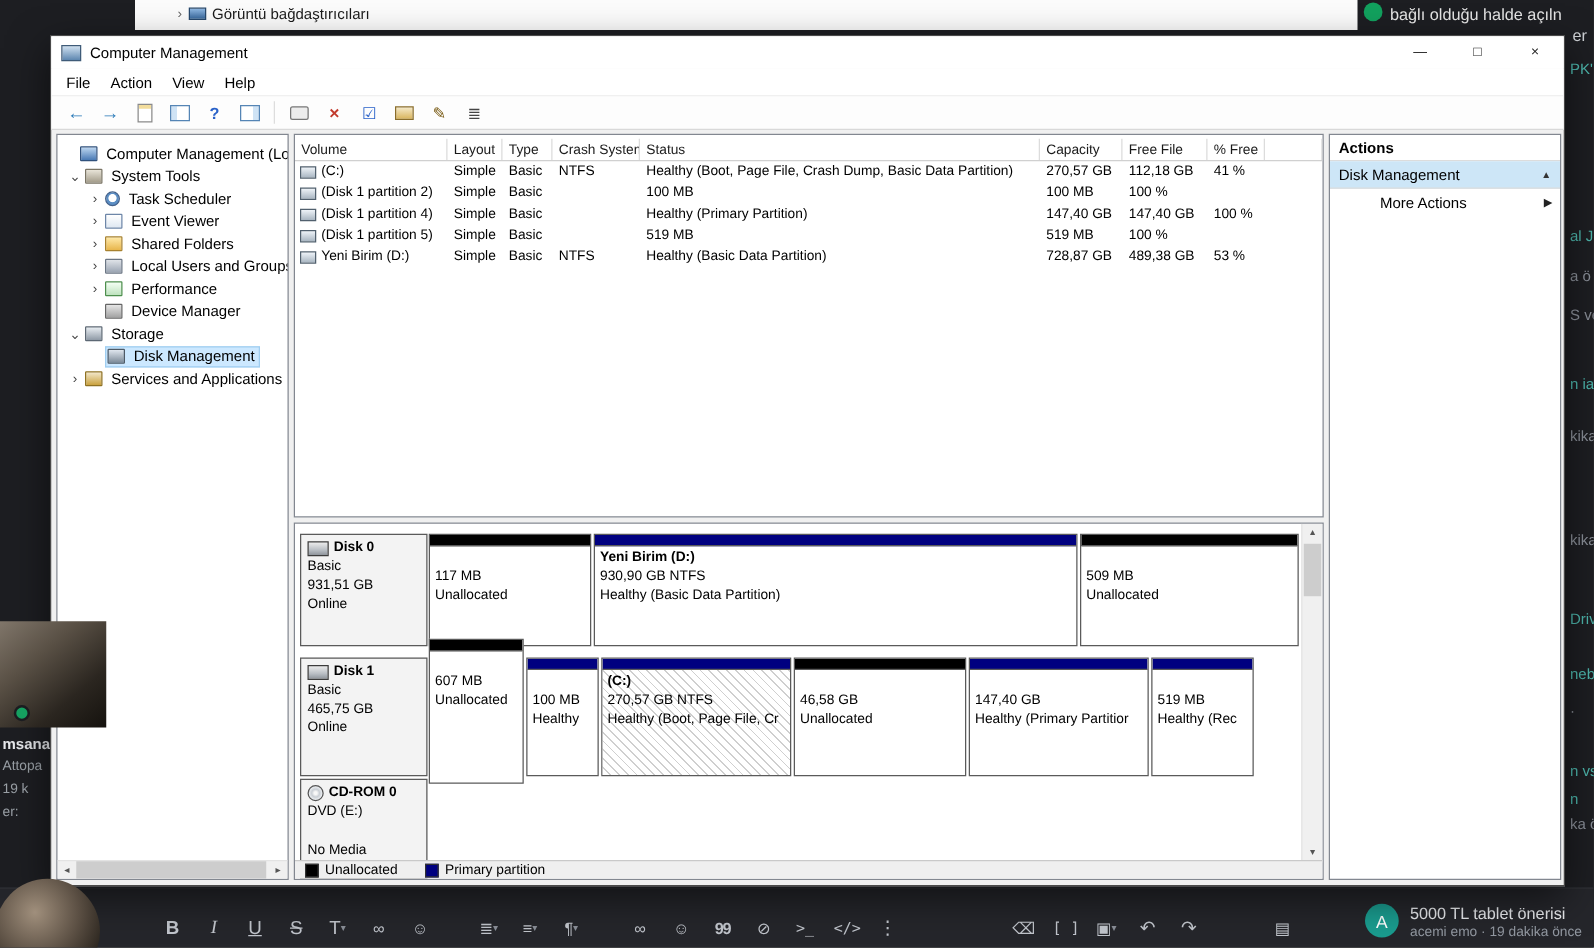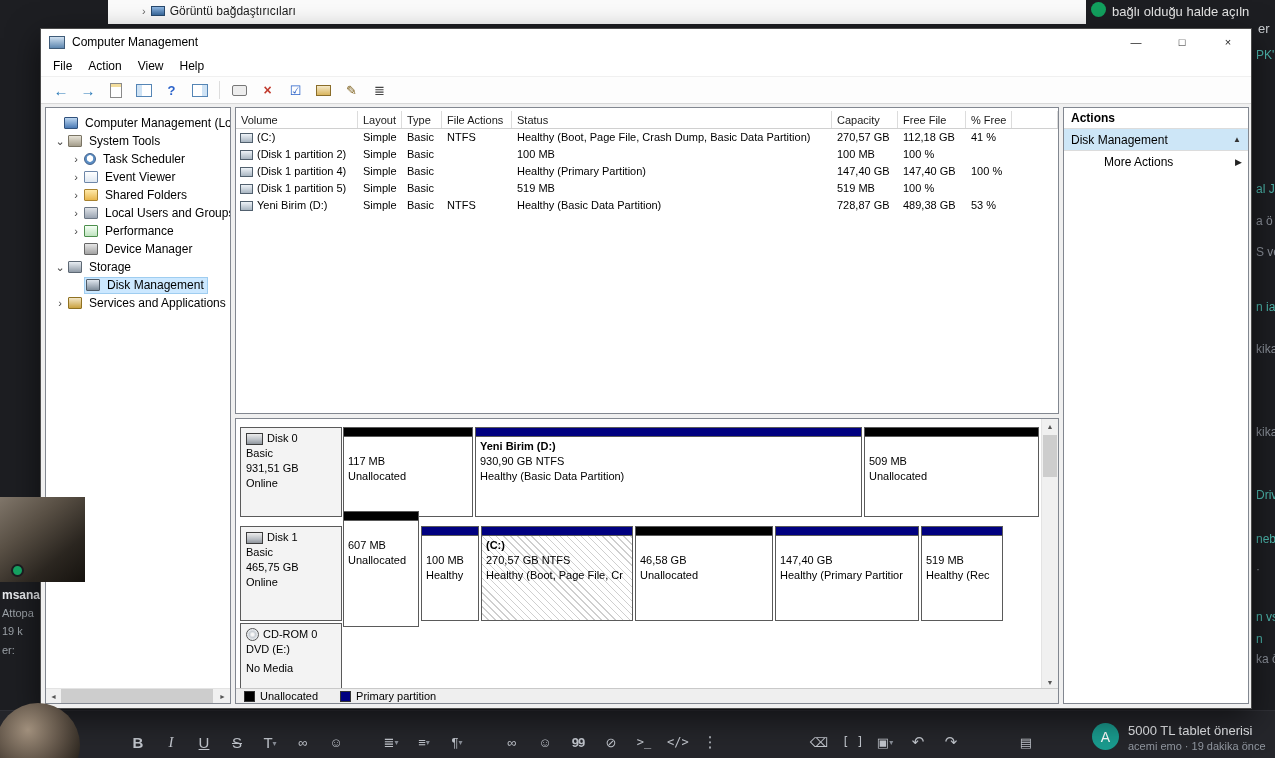--- a/index.html
+++ b/index.html
@@ -109,24 +109,24 @@
   .vhead{height:18px;line-height:18px;border-bottom:1px solid #d0d0d0}
   .vhead .hc{padding-left:5px;border-right:1px solid #dcdcdc;color:#1a1a1a;overflow:hidden;white-space:nowrap}
   .vrow{height:17px;line-height:17px}
   .vrow .c{padding-left:5px;overflow:hidden;white-space:nowrap}
   .vrow .cv{display:flex;align-items:center;gap:4px;padding-left:4px}
   .vi{width:13px;height:10px;border:1px solid #51606e;background:linear-gradient(#eef3f8,#a9b6c2);flex:none}
 
   
   .graph{position:absolute;left:194px;top:389px;width:824px;height:286px;background:#fff;border:1px solid #828790;overflow:hidden}
   .dhead{position:absolute;left:4px;width:102px;background:#f3f3f3;border:1px solid #5a5a5a;font-size:11px;line-height:15px;padding:3px 5px}
-  .dh-name{display:flex;align-items:center;gap:4px;font-weight:normal;white-space:nowrap}
+  .dh-name{display:flex;align-items:center;gap:4px;font-weight:bold;white-space:nowrap}
   .hd-ic{width:17px;height:12px;background:linear-gradient(180deg,#ececec,#b9bec4 60%,#8f959c);border:1px solid #3c3c3c;flex:none}
   .cd-ic{width:13px;height:13px;border-radius:50%;background:radial-gradient(circle,#f8f8f8 15%,#c9ced4 40%,#eef1f4 70%,#a8aeb5);border:1px solid #555;flex:none}
-  .nomedia{margin-top:4px}
+  .nomedia{margin-top:16px}
   .part{position:absolute;border:1px solid #5a5a5a;background:#fff;overflow:hidden}
   .pbar{height:9px;border-bottom:1px solid #5a5a5a}
   .bar-black{background:#000}
   .bar-blue{background:#000080}
   .pbody{padding:2px 4px;font-size:11px;line-height:15px;white-space:nowrap;overflow:hidden;height:calc(100% - 9px)}
   .pt{font-weight:bold;min-height:15px}
   .hatch .pbody{background:repeating-linear-gradient(45deg,#fff 0 4px,#cfcfcf 4px 5px)}
   .legend{position:absolute;left:0;right:0;bottom:0;height:15px;background:#efefef;border-top:1px solid #c9c9c9;display:flex;align-items:center;padding-left:8px;font-size:11px}
   .lg{width:11px;height:11px;border:1px solid #333;margin-right:5px;flex:none}
   .lg.black{background:#000}
@@ -335,21 +335,21 @@
         <span class="hs-thumb"></span>
         <span class="hs-btn hs-right">►</span>
       </div>
     </div>
 
     <div class="voltable">
       <div class="vgrid vhead">
         <span class="hc">Volume</span>
         <span class="hc">Layout</span>
         <span class="hc">Type</span>
-        <span class="hc">File Actions</span>
+        <span class="hc">Crash System</span>
         <span class="hc">Status</span>
         <span class="hc">Capacity</span>
         <span class="hc">Free File</span>
         <span class="hc">% Free</span>
         <span class="hc"></span>
       </div>
 
       <div class="vgrid vrow">
         <span class="cv">
             <span class="vi"></span>

